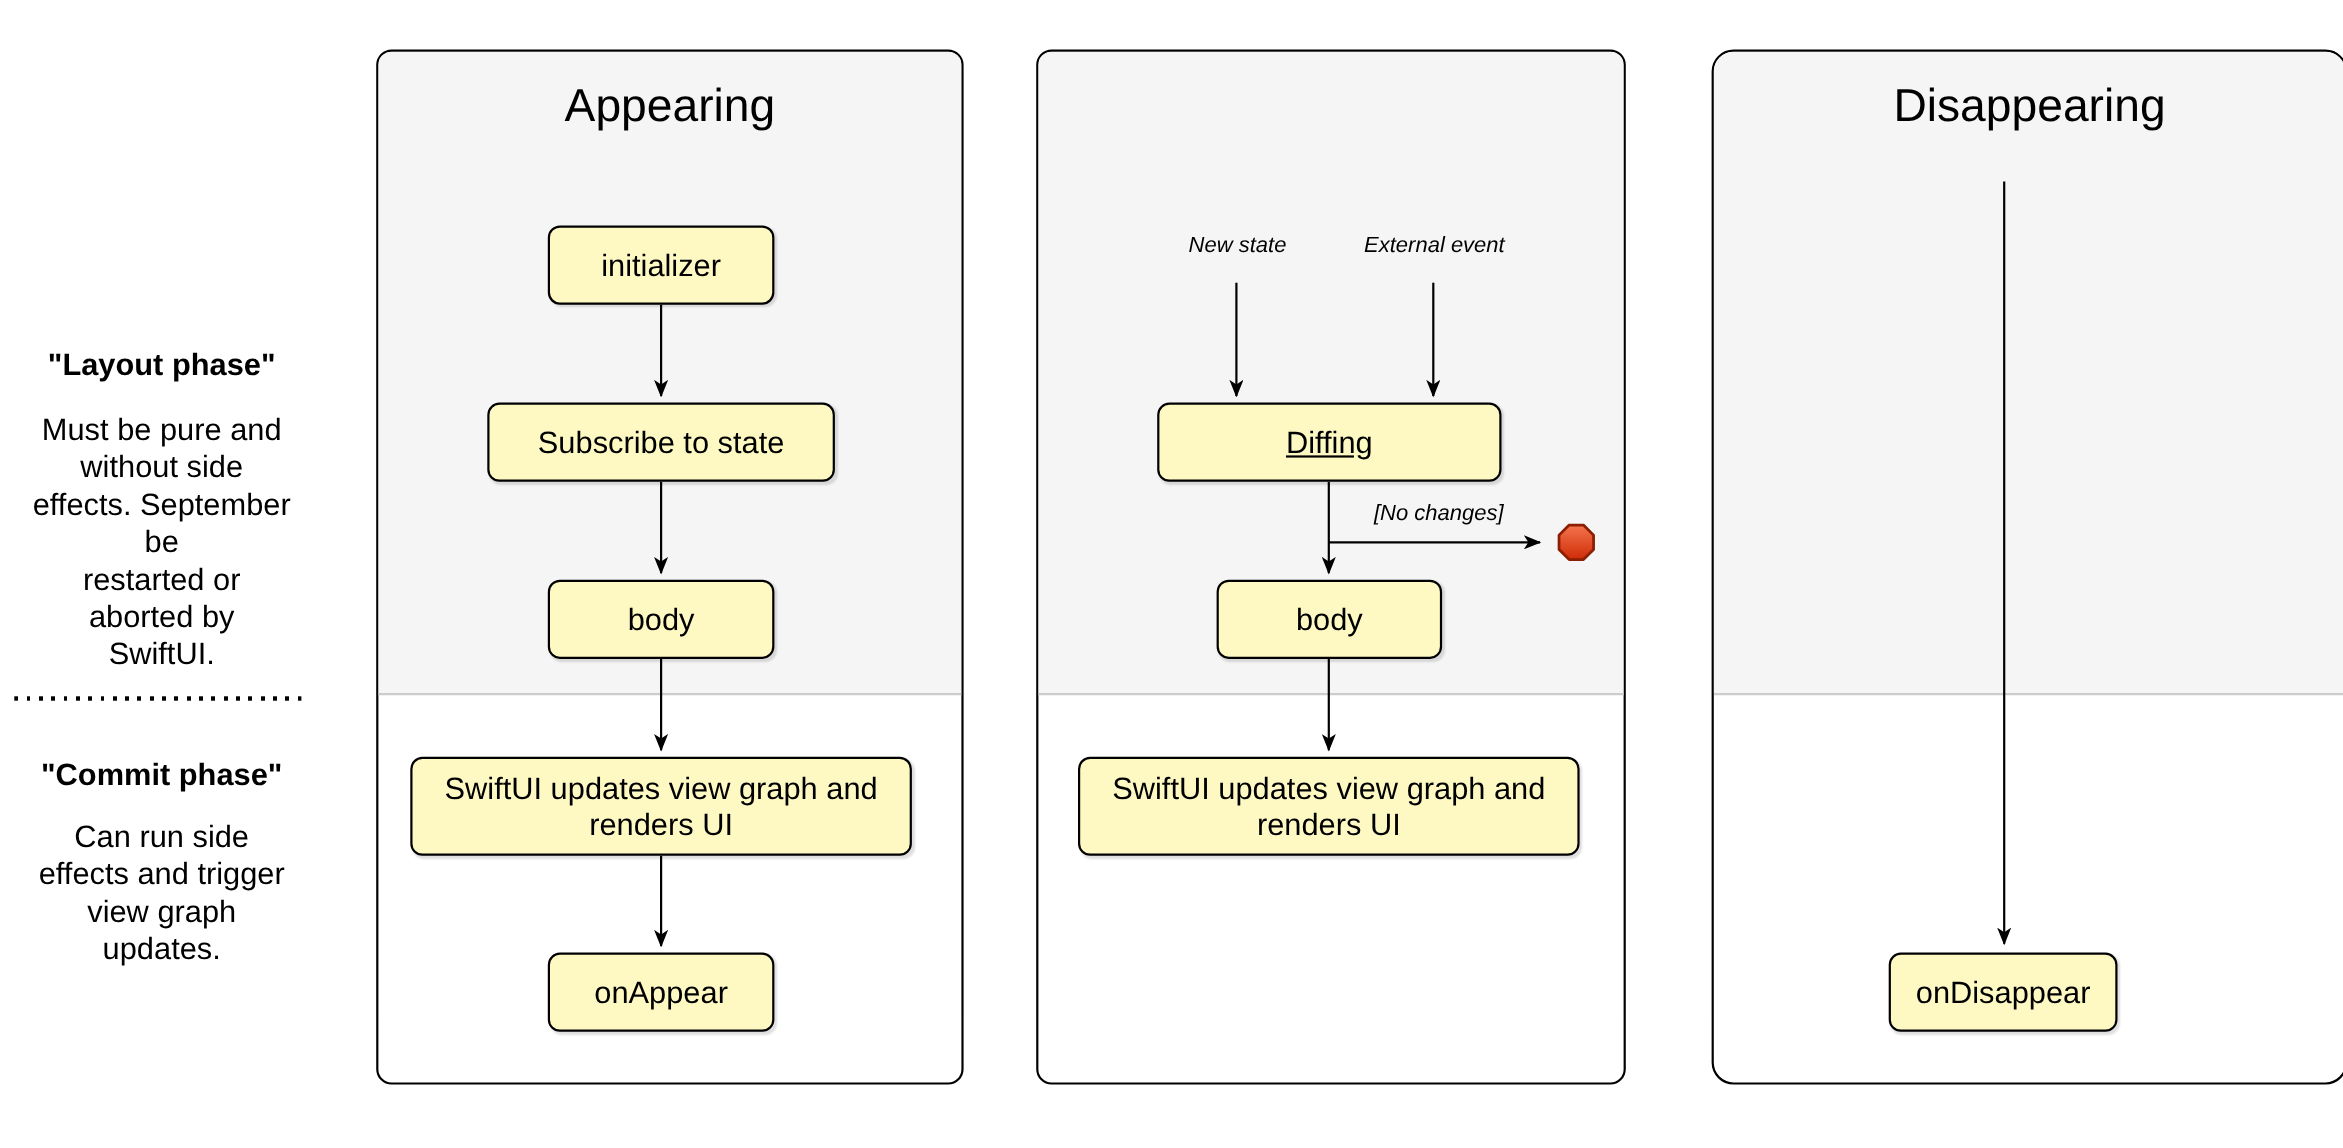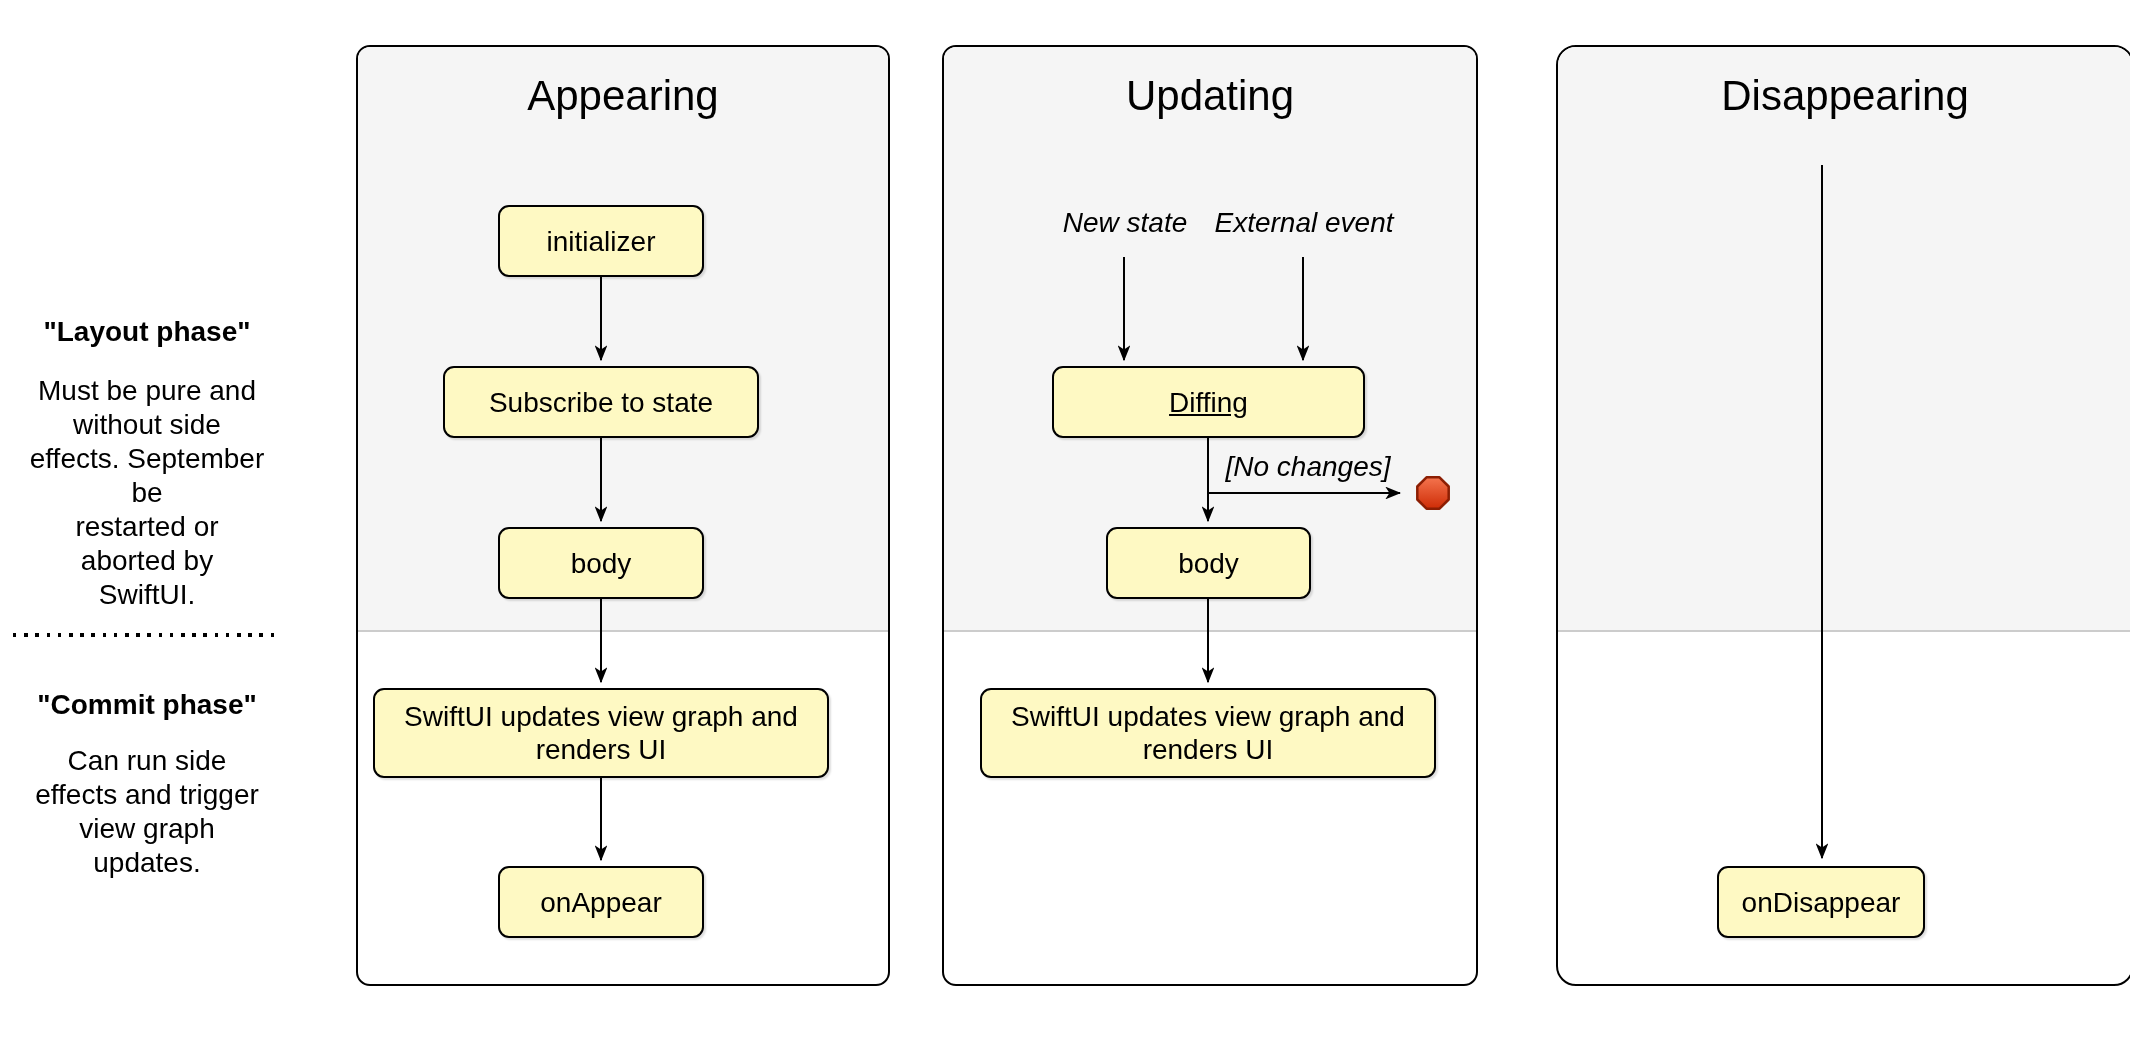--- a/index.html
+++ b/index.html
@@ -41,21 +41,21 @@
     box-sizing:border-box;
     display:flex;align-items:center;justify-content:center;
     text-align:center;
     font-size:28px;line-height:33px;
     padding:0 12px;
     box-shadow:2px 2px 2px rgba(0,0,0,0.13);
   }
   
   .flow-label{
     position:absolute;
-    font-size:28px;line-height:34px;
+    font-size:20px;line-height:34px;
     font-style:italic;
     text-align:center;
   }
   
   .annot{
     position:absolute;left:12px;width:270px;
     text-align:center;
     font-size:28px;line-height:34px;
   }
   .annot.bold{font-weight:bold;}
@@ -87,28 +87,27 @@
 
   <div class="dotted-rule"></div>
 
   <div class="annot bold" style="top:688px;">"Commit phase"</div>
 
   <div class="annot multi" style="top:744px;">Can run side
 effects and trigger
 view graph
 updates.</div>
 
-  <section class="panel" style="left:356px;width:534px;">
+  <section class="panel" style="left:342px;width:534px;">
     <div class="panel-top"></div>
     <h2 class="panel-title" style="margin:0;font-weight:normal;">Appearing</h2>
   </section>
 
   <section class="panel" style="left:942px;width:536px;">
     <div class="panel-top"></div>
-    <h2 class="panel-title" style="margin:0;font-weight:normal;">Updating</h2>
   </section>
 
   <section class="panel" style="left:1556px;width:578px;border-radius:20px;">
     <div class="panel-top"></div>
     <h2 class="panel-title" style="margin:0;font-weight:normal;">Disappearing</h2>
   </section>
 
   <div class="node" style="left:498px;top:205px;width:206px;height:72px;">initializer</div>
 
   <div class="node" style="left:443px;top:366px;width:316px;height:72px;">Subscribe to state</div>

